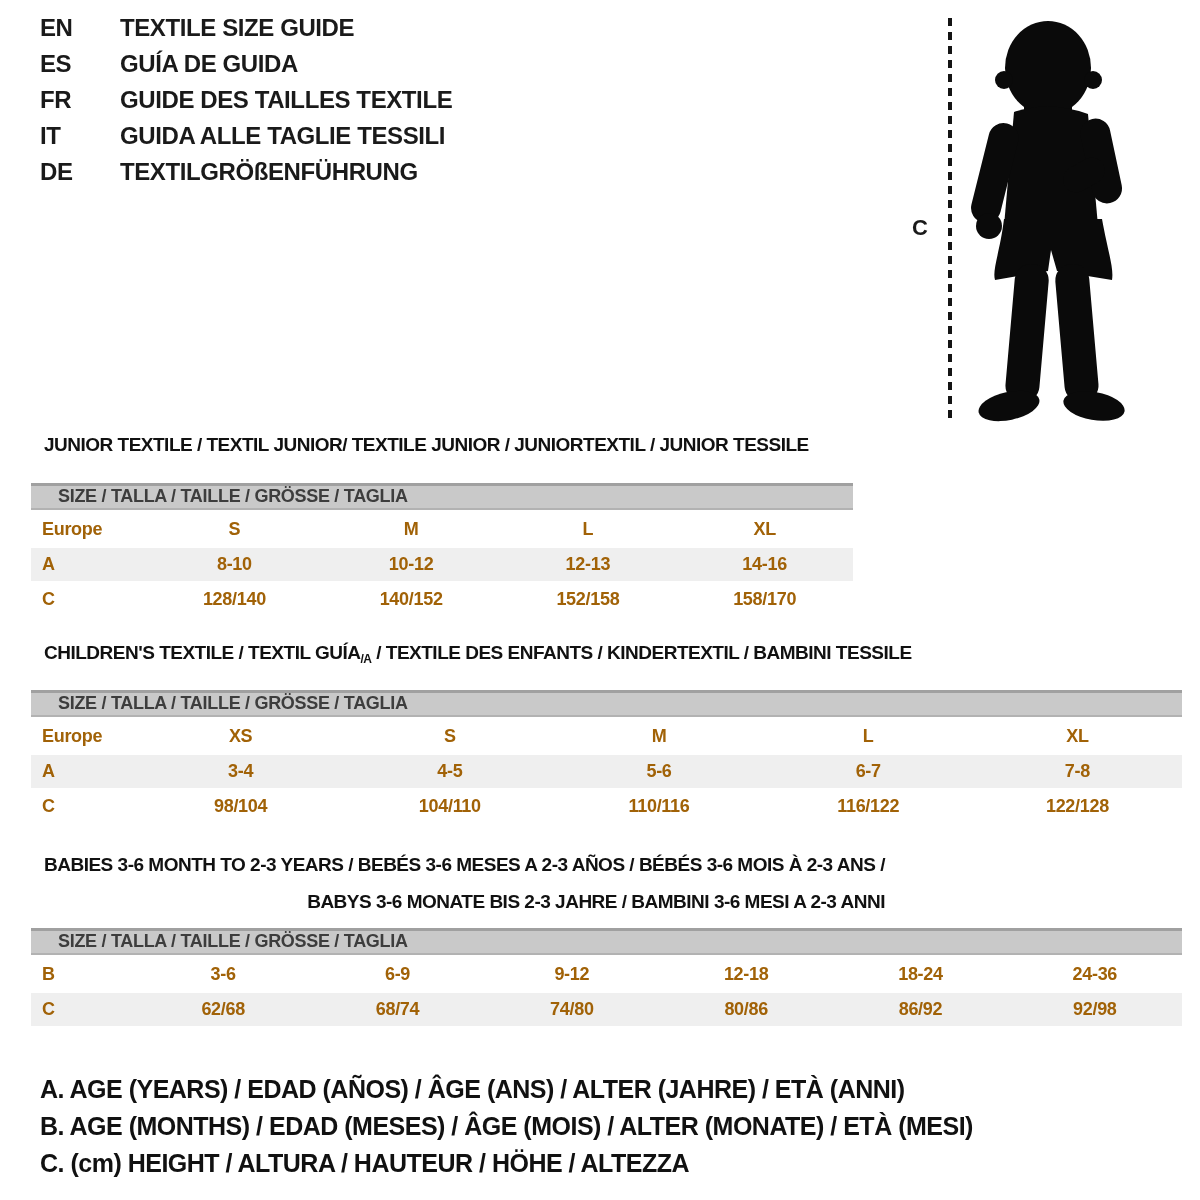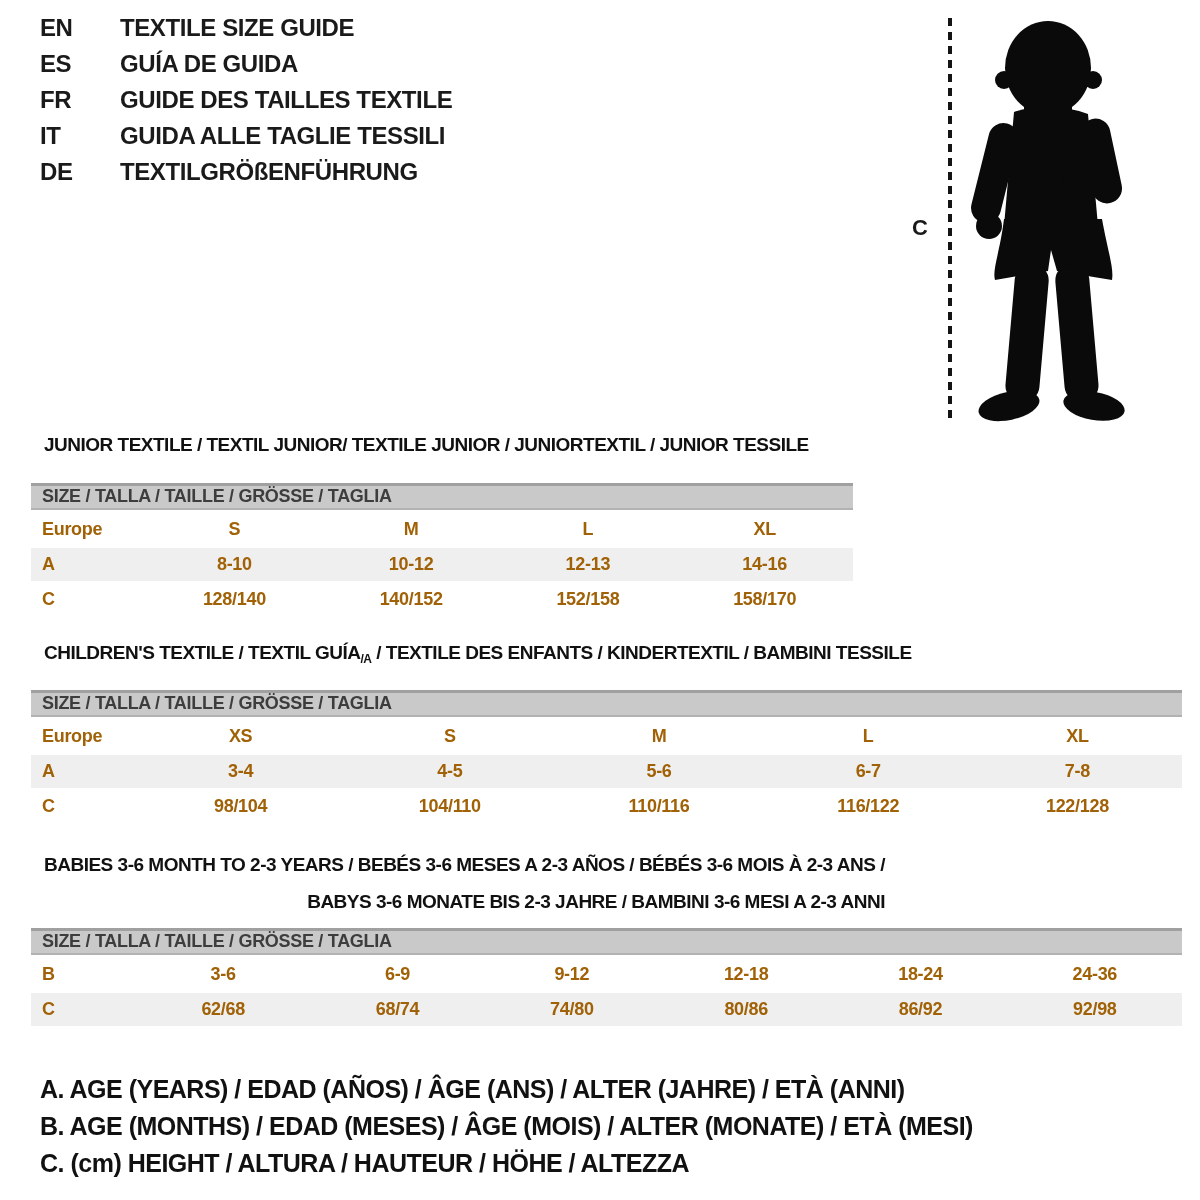--- a/index.html
+++ b/index.html
@@ -31,21 +31,21 @@
   }
   .section-title.two-line { line-height:37px;text-align:right; }
   .sub-part { font-size:12px; vertical-align:-4px; }
 
   
   .size-table { position:absolute; left:31px; }
   .size-header {
     height:27px; background:#c9c9c9;
     border-top:3px solid #a0a0a0; border-bottom:2px solid #b2b2b2;
     font-size:18px; font-weight:bold; color:#3d3d3d; letter-spacing:-0.3px;
-    padding-left:11px; line-height:21px; margin-bottom:3px; white-space:nowrap;
+    padding-left:27px; line-height:21px; margin-bottom:3px; white-space:nowrap;
   }
   .t-row {
     display:flex; height:33px; margin-bottom:2px; align-items:center;
     font-size:18px; font-weight:700; letter-spacing:-0.3px; color:#a16207;
   }
   .t-row.band { background:#efefef; }
   .t-label { width:105px; padding-left:11px; }
   .size-table.junior .t-label { width:115px; }
   .t-cell { flex:1; text-align:center; }
 

